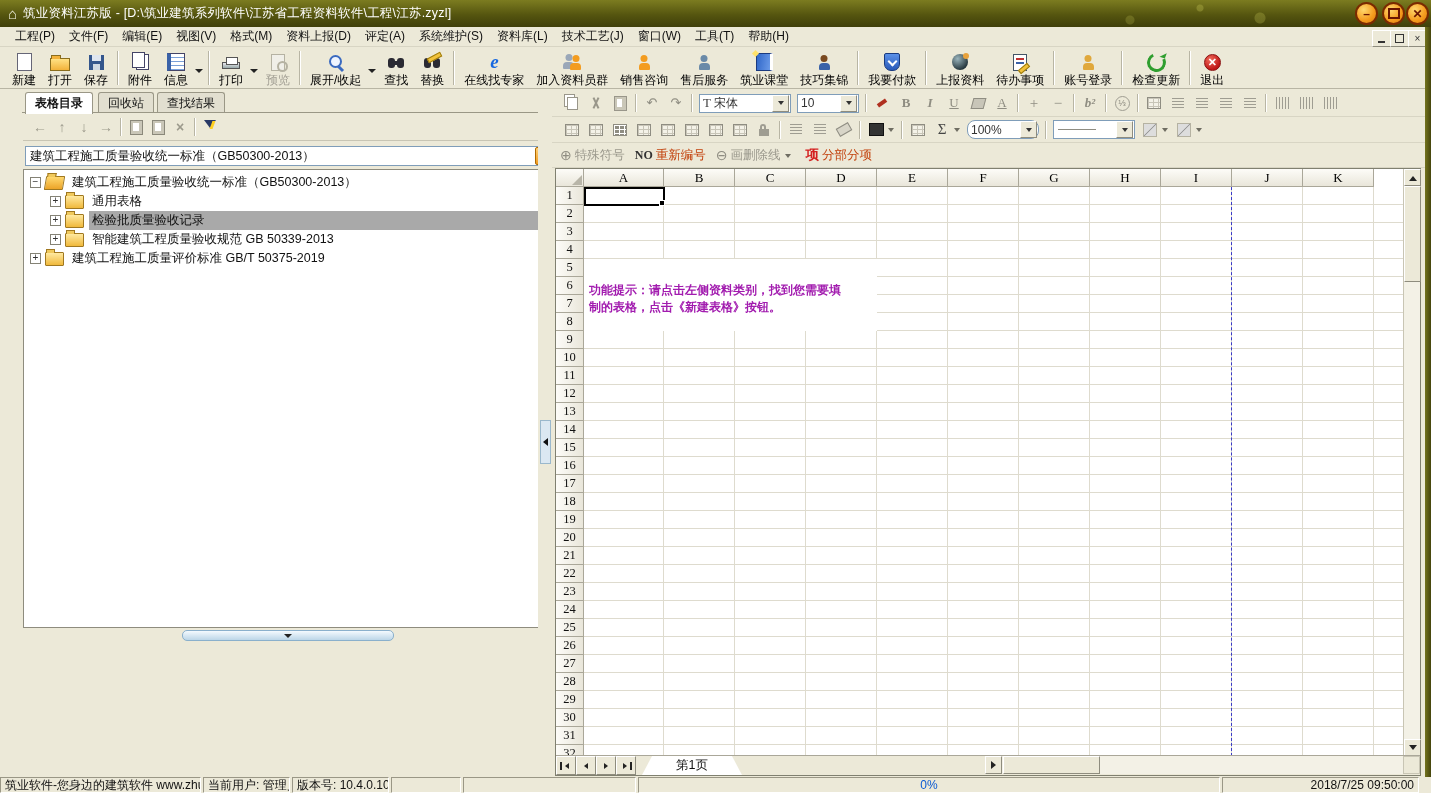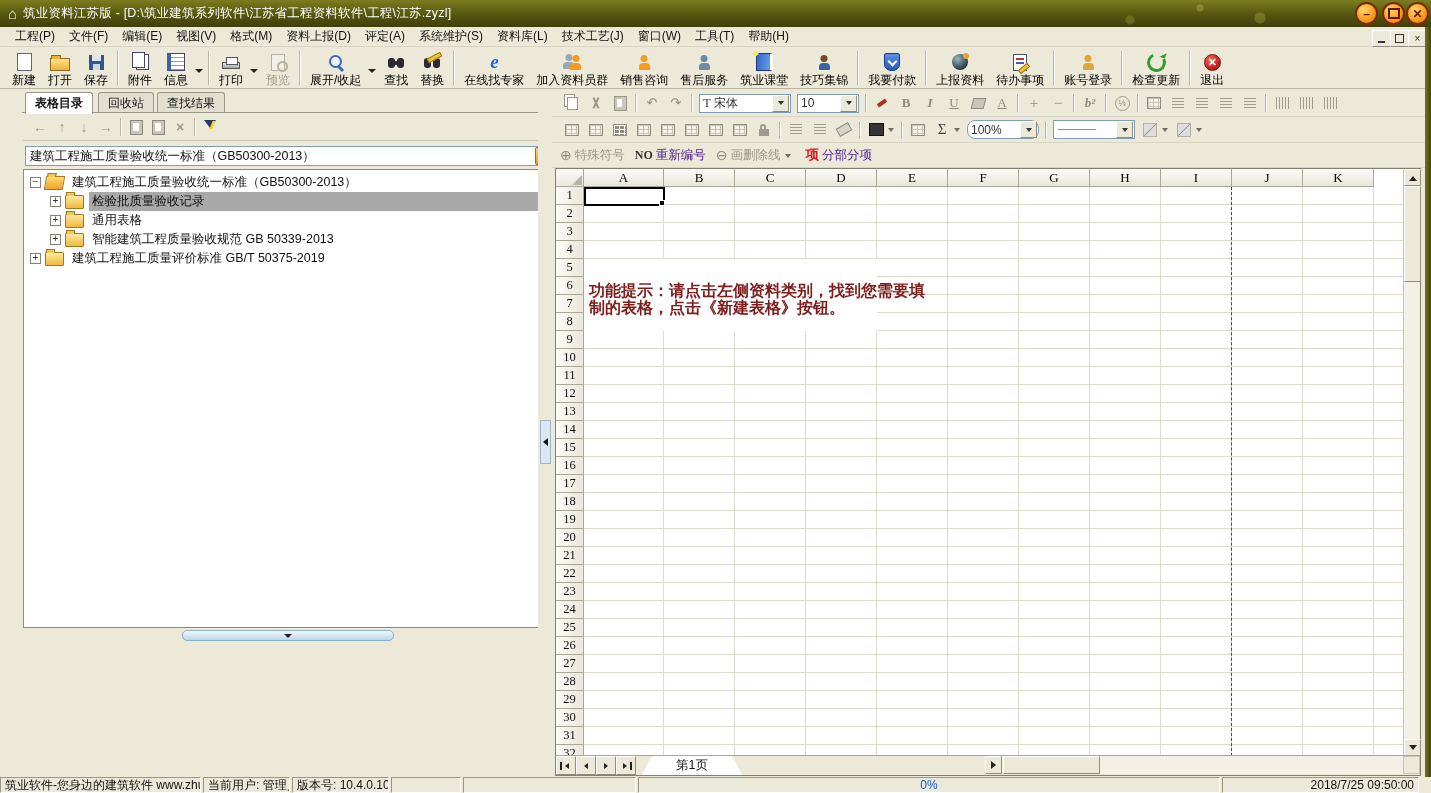--- a/index.html
+++ b/index.html
@@ -148,41 +148,41 @@
   .minitable.dark{background:#8f8d82;background-image:linear-gradient(#fff 1px,transparent 1px),linear-gradient(90deg,#fff 1px,transparent 1px);background-size:5px 4px;}
   .i-lock{width:10px;height:7px;background:#9f9d92;position:relative;margin-top:5px;}
   .i-lock::before{content:"";position:absolute;left:1px;top:-5px;width:6px;height:5px;border:2px solid #9f9d92;border-bottom:none;border-radius:4px 4px 0 0;box-sizing:border-box;}
   .i-lines{width:12px;height:11px;background:repeating-linear-gradient(to bottom,#9f9d92 0 1px,transparent 1px 3px);}
   .i-vlines{width:13px;height:12px;background:repeating-linear-gradient(90deg,#9f9d92 0 1px,transparent 1px 3px);}
   .i-frac{width:15px;height:15px;border:1px solid #9f9d92;border-radius:50%;font-size:9px;color:#8f8d82;display:flex;align-items:center;justify-content:center;box-sizing:border-box;}
   .i-eraser{width:12px;height:7px;background:#d8d5c8;border:1px solid #8f8d82;transform:rotate(-30deg);}
   .i-fillsel{width:13px;height:11px;background:#333;border:1px solid #111;}
   .stb3-item{display:flex;align-items:center;margin-right:10px;white-space:nowrap;}
   .stb3-item .txt{font-size:12.5px;color:#9a988c;margin-left:3px;}
-  .stb3-item .txt.on{color:#4c1d95;}
+  .stb3-item .txt.on{color:#c2410c;}
   .red{color:#d42020;font-weight:bold;}
 
   
   #sheet{position:absolute;left:3px;top:78px;width:866px;height:608px;background:#fff;border:1px solid #808070;box-sizing:border-box;}
   #corner{position:absolute;left:0;top:0;width:28px;height:18px;background:linear-gradient(#fdfcf8,#e9e6da);border-right:1px solid #aaa799;border-bottom:1px solid #aaa799;box-sizing:border-box;}
   #corner::after{content:"";position:absolute;right:1px;bottom:1px;width:0;height:0;border:5px solid transparent;border-right-color:#b8b5a8;border-bottom-color:#b8b5a8;}
   #colheads{position:absolute;left:28px;top:0;right:17px;height:18px;display:flex;overflow:hidden;}
   #colheads div{width:71px;height:18px;flex:none;background:linear-gradient(#fdfcf8,#e9e6da);border-right:1px solid #aaa799;border-bottom:1px solid #aaa799;box-sizing:border-box;text-align:center;font-family:"Liberation Serif",serif;font-size:13px;line-height:17px;color:#000;}
   #colheads div:first-of-type{width:80px;}
   #rowheads{position:absolute;left:0;top:18px;width:28px;height:569px;overflow:hidden;}
   #rowheads div{width:28px;height:18px;background:linear-gradient(90deg,#fdfcf8,#e9e6da);border-right:1px solid #aaa799;border-bottom:1px solid #aaa799;box-sizing:border-box;text-align:center;font-family:"Liberation Serif",serif;font-size:12.5px;line-height:17px;}
   #cells{position:absolute;left:28px;top:18px;right:17px;height:569px;background:#fff;background-image:repeating-linear-gradient(to bottom,transparent 0 17px,#dedbce 17px 18px);overflow:hidden;}
   #cols{position:absolute;left:0;top:0;height:100%;display:flex;}
   #cols div{width:71px;height:100%;border-right:1px solid #dedbce;box-sizing:border-box;flex:none;}
   #cols div:first-of-type{width:80px;}
   #pagebreak{position:absolute;left:647px;top:0;bottom:0;border-left:1px dashed #3a3ac8;}
   #selcell{position:absolute;left:0;top:0;width:81px;height:19px;border:2px solid #000;box-sizing:border-box;z-index:3;}
   #selcell::after{content:"";position:absolute;right:-2px;bottom:-2px;width:4px;height:4px;background:#000;border:1px solid #fff;}
   #hintbox{position:absolute;left:0;top:72px;width:293px;height:72px;background:#fff;z-index:2;padding:23px 0 0 5px;box-sizing:border-box;}
-  #hintbox div{color:#7f1d1d;font-weight:bold;font-size:16px;line-height:17px;white-space:nowrap;}
+  #hintbox div{color:#a21caf;font-weight:bold;font-size:12px;line-height:17px;white-space:nowrap;}
   
   #vscroll{position:absolute;right:0;top:0;width:17px;height:587px;background:#f3f1e6;border-left:1px solid #c8c5b4;box-sizing:border-box;}
   .sbtn3{position:absolute;left:0;width:17px;height:17px;background:#ece9d8;border:1px solid;border-color:#fff #8e8c7e #8e8c7e #fff;box-sizing:border-box;display:flex;align-items:center;justify-content:center;}
   #vs-up{top:0;} #vs-dn{bottom:0;}
   #vs-thumb{position:absolute;left:0;top:17px;width:17px;height:96px;background:#ece9d8;border:1px solid;border-color:#fff #8e8c7e #8e8c7e #fff;box-sizing:border-box;}
   .tri-u{width:0;height:0;border:4px solid transparent;border-bottom:5px solid #222;margin-bottom:3px;}
   .tri-d{width:0;height:0;border:4px solid transparent;border-top:5px solid #222;margin-top:3px;}
   .tri-l{width:0;height:0;border:4px solid transparent;border-right:5px solid #222;margin-right:3px;}
   .tri-r{width:0;height:0;border:4px solid transparent;border-left:5px solid #222;margin-left:3px;}
   .tri-l.sm{border-width:3px;border-right-width:4px;} .tri-r.sm{border-width:3px;border-left-width:4px;}
@@ -437,29 +437,29 @@
           <i></i>
         </span>
     </div>
 
     <div id="ltree">
       <div class="trow lvl0">
         <span class="exp minus"></span>
         <span class="folder open"></span>
         <span class="tlabel">建筑工程施工质量验收统一标准（GB50300-2013）</span>
       </div>
+      <div class="trow lvl1">
+        <span class="exp plus"></span>
+        <span class="folder"></span>
+        <span class="tlabel">通用表格</span>
+      </div>
       <div class="trow lvl1 selected">
         <span class="exp plus"></span>
         <span class="folder"></span>
         <span class="tlabel">检验批质量验收记录</span>
-      </div>
-      <div class="trow lvl1">
-        <span class="exp plus"></span>
-        <span class="folder"></span>
-        <span class="tlabel">通用表格</span>
       </div>
       <div class="trow lvl1">
         <span class="exp plus"></span>
         <span class="folder"></span>
         <span class="tlabel">智能建筑工程质量验收规范 GB 50339-2013</span>
       </div>
       <div class="trow lvl0">
         <span class="exp plus"></span>
         <span class="folder"></span>
         <span class="tlabel">建筑工程施工质量评价标准 GB/T 50375-2019</span>

